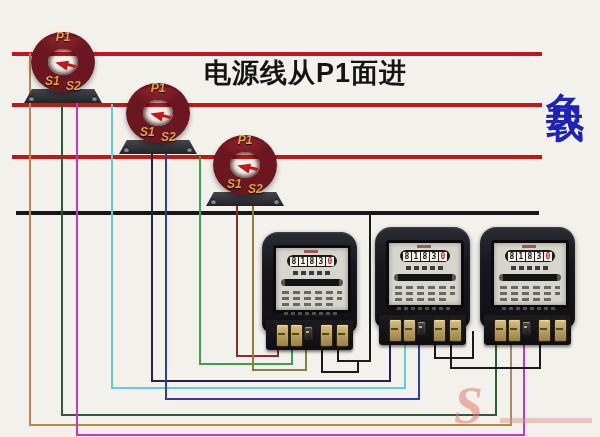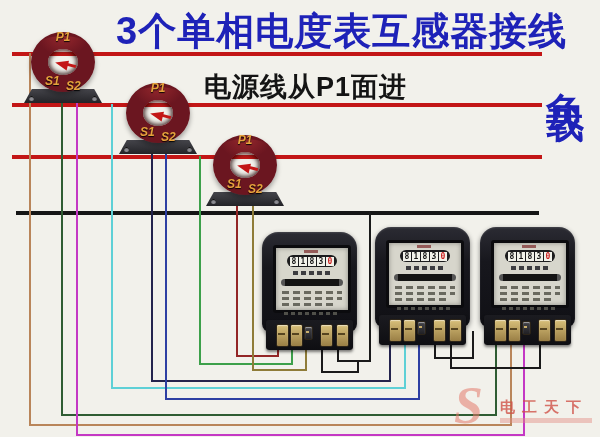--- a/index.html
+++ b/index.html
@@ -94,41 +94,39 @@
     position:absolute;top:4px;width:11px;height:21px;border-radius:2px;
     background:linear-gradient(180deg,#d8c07a,#9a7f45);
     border:1px solid #2c2418;box-shadow:inset 0 1px 1px rgba(255,255,255,.5);
   }
   .meter .term::after{content:"";position:absolute;left:1px;top:8px;width:7px;height:2px;background:#564520;}
   .meter .term.small{width:7px;height:12px;top:6px;background:linear-gradient(180deg,#44444a,#202024);}
   .meter .term.small::after{width:3px;top:4px;background:#c9ae6b;}
   
   .chrome{position:absolute;z-index:8;line-height:1;white-space:nowrap;}
   #title{left:116px;top:12px;font-size:38px;font-weight:bold;letter-spacing:1px;}
-  #subtitle{left:204px;top:74px;font-size:27px;font-weight:bold;letter-spacing:1px;}
+  #subtitle{left:204px;top:60px;font-size:27px;font-weight:bold;letter-spacing:1px;}
   #load{left:546px;top:62px;font-size:38px;font-weight:bold;writing-mode:vertical-rl;letter-spacing:12px;white-space:pre;}
   
   #wm{position:absolute;z-index:7;left:448px;top:382px;width:150px;height:50px;}
   #wm-logo{
     position:absolute;left:6px;top:-2px;font-family:"Liberation Serif","DejaVu Serif",serif;
     font-style:italic;font-weight:bold;font-size:52px;color:rgba(228,122,108,.55);line-height:1;
   }
   #wm-text{position:absolute;left:52px;top:16px;font-size:15px;font-weight:bold;letter-spacing:7px;color:rgba(208,82,72,.8);}
   #wm-bar{position:absolute;left:52px;top:36px;width:92px;height:5px;background:rgba(226,140,130,.45);filter:blur(.6px);}
 </style>
 </head>
 <body>
 
 <div id="canvas">
-  <div id="title" class="chrome" style="color: rgb(30, 34, 184);">3个单相电度表互感器接线</div>
   <div id="subtitle" class="chrome" style="color: rgb(20, 20, 20);">电源线从P1面进</div>
   <div id="load" class="chrome" style="color: rgb(30, 34, 184);">负载</div>
   <div id="wm">
     <span id="wm-logo">S</span>
-    <span id="wm-text">电工天下</span>
     <span id="wm-bar"></span>
   </div>
 <div class="seg z-bus" style="left: 12px; top: 52px; width: 530px; height: 4px; background: rgb(195, 22, 22);"></div>
     <div class="seg z-bus" style="left: 12px; top: 103px; width: 530px; height: 4px; background: rgb(195, 22, 22);"></div>
     <div class="seg z-bus" style="left: 12px; top: 155px; width: 530px; height: 4px; background: rgb(195, 22, 22);"></div>
     <div class="seg z-bus" style="left: 16px; top: 211px; width: 523px; height: 4px; background: rgb(22, 22, 22);"></div>
     <div class="seg z-wire" style="left: 29px; top: 53px; width: 2px; height: 373px; background: rgb(185, 133, 90);"></div>
     <div class="seg z-wire" style="left: 29px; top: 424px; width: 483px; height: 2px; background: rgb(185, 133, 90);"></div>
     <div class="seg z-wire" style="left: 510px; top: 339px; width: 2px; height: 87px; background: rgb(185, 133, 90);"></div>
     <div class="seg z-wire" style="left: 61px; top: 83px; width: 2px; height: 333px; background: rgb(47, 93, 51);"></div>

